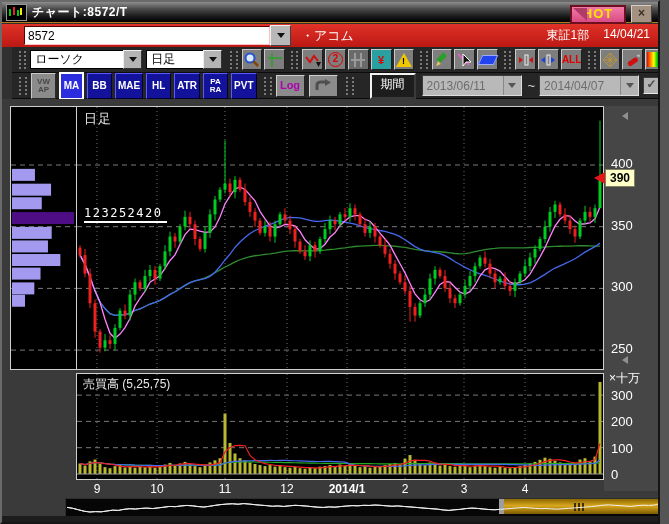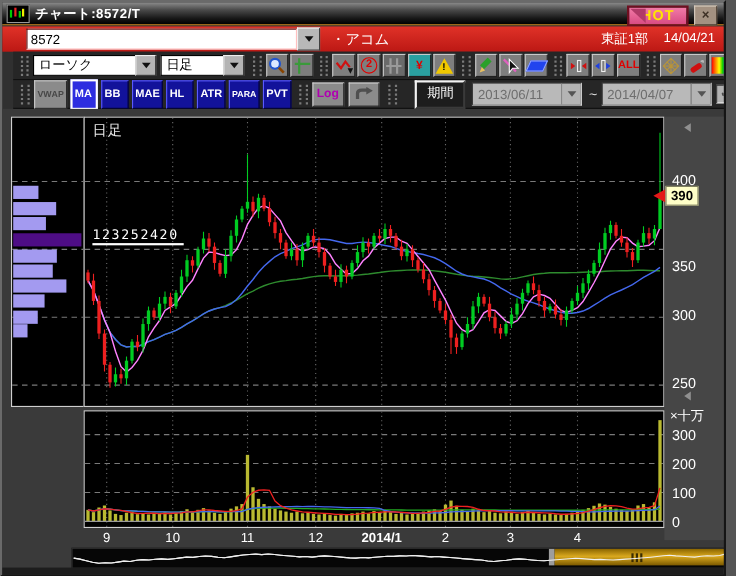--- a/index.html
+++ b/index.html
@@ -38,21 +38,21 @@
   .combo .cfield{background:#fff;border:1px solid #000;border-right:none;font-size:12px;display:flex;
     align-items:center;padding:0 4px;color:#000;}
   .combo .cbtn{width:17px;background:#b4b4b4;border:1px solid #eee;border-right-color:#333;border-bottom-color:#333;
     display:flex;align-items:center;justify-content:center;}
   .tbtn{width:25px;height:21px;background:#7e7e7e;border:1px solid #c9c9c9;border-right-color:#1f1f1f;
     border-bottom-color:#1f1f1f;margin-right:2px;display:flex;align-items:center;justify-content:center;
     position:relative;box-sizing:border-box;font-size:10px;}
   .tbtn.disabled{background:#6a6a6a;}
   .ibtn{min-width:25px;height:20px;background:#12129a;color:#fff;font-weight:bold;font-size:10px;
     border:1px solid #5a5aff;border-right-color:#00002a;border-bottom-color:#00002a;margin-right:3px;
-    display:flex;flex-direction:row;align-items:center;line-height:10px;
+    display:flex;flex-direction:column;align-items:center;justify-content:center;line-height:10px;
     box-sizing:border-box;padding:12px 2px;}
   .ibtn.active{background:#2d2de0;border:2px solid #fff;}
   .ibtn.vwap{background:#8b8b8b;color:#474747;border-color:#c9c9c9 #2a2a2a #2a2a2a #c9c9c9;font-size:8px;line-height:8px;}
   .ibtn.two{font-size:8px;line-height:8px;}
   .log-btn{width:27px;height:20px;background:#8b8b8b;border:1px solid #cecece;border-right-color:#222;
     border-bottom-color:#222;color:#b000b0;font-weight:bold;font-size:11px;text-align:center;line-height:18px;margin-right:4px;}
   .fwd-btn{width:27px;height:20px;background:#8b8b8b;border:1px solid #cecece;border-right-color:#222;
     border-bottom-color:#222;margin-right:4px;display:flex;align-items:center;justify-content:center;}
   .period-btn{height:22px;background:#1d1d1d;color:#fff;font-size:12px;border:2px solid #f2f2f2;
     border-right-color:#3a3a3a;border-bottom-color:#3a3a3a;padding:0 9px;line-height:18px;margin-right:6px;margin-left:12px;}
@@ -539,30 +539,31 @@
           <line x1="518" y1="97.488" x2="518" y2="115.99799999999999" stroke="#00cc22" stroke-width="1"></line>
           <rect x="516.5" y="101.19" width="3" height="8.638000000000005" fill="#00cc22"></rect>
           <line x1="523" y1="13.576" x2="523" y2="72.80799999999999" stroke="#00cc22" stroke-width="1"></line>
           <rect x="521.5" y="70.34" width="3" height="30.849999999999994" fill="#00cc22"></rect>
         </svg>
     </div>
     <div id="axisPanel">
       <div class="pan-tri" style="left:18px;top:6px;"></div>
       <div class="pan-tri" style="left:18px;top:250px;"></div>
     <span class="axis-tick" style="top: 51px;">400</span>
-        <span class="axis-tick" style="top: 112.7px; margin-top: 16px;">350</span>
+        <span class="axis-tick" style="top: 112.7px;">350</span>
         <span class="axis-tick" style="top: 174.4px;">300</span>
         <span class="axis-tick" style="top: 236.1px;">250</span>
         <span class="vol-unit" style="top: 264px;">×十万</span>
         <span class="axis-tick" style="top: 283.1px;">300</span>
         <span class="axis-tick" style="top: 309.4px;">200</span>
         <span class="axis-tick" style="top: 335.7px;">100</span>
         <span class="axis-tick" style="top: 362px;">0</span>
       </div>
     <div class="panel" id="volPanel">
+      <span class="vol-label">売買高 (5,25,75)</span>
       <svg id="volSvg" width="526" height="105">
           <line x1="0" y1="21.099999999999994" x2="526" y2="21.099999999999994" stroke="#7a7a7a" stroke-width="1" stroke-dasharray="5,4"></line>
           <line x1="0" y1="47.4" x2="526" y2="47.4" stroke="#7a7a7a" stroke-width="1" stroke-dasharray="5,4"></line>
           <line x1="0" y1="73.7" x2="526" y2="73.7" stroke="#7a7a7a" stroke-width="1" stroke-dasharray="5,4"></line>
           <line x1="20" y1="0" x2="20" y2="105" stroke="#6a6a6a" stroke-width="1" stroke-dasharray="1,3"></line>
           <line x1="80" y1="0" x2="80" y2="105" stroke="#6a6a6a" stroke-width="1" stroke-dasharray="1,3"></line>
           <line x1="148" y1="0" x2="148" y2="105" stroke="#6a6a6a" stroke-width="1" stroke-dasharray="1,3"></line>
           <line x1="210" y1="0" x2="210" y2="105" stroke="#6a6a6a" stroke-width="1" stroke-dasharray="1,3"></line>
           <line x1="270" y1="0" x2="270" y2="105" stroke="#6a6a6a" stroke-width="1" stroke-dasharray="1,3"></line>
           <line x1="328" y1="0" x2="328" y2="105" stroke="#6a6a6a" stroke-width="1" stroke-dasharray="1,3"></line>

